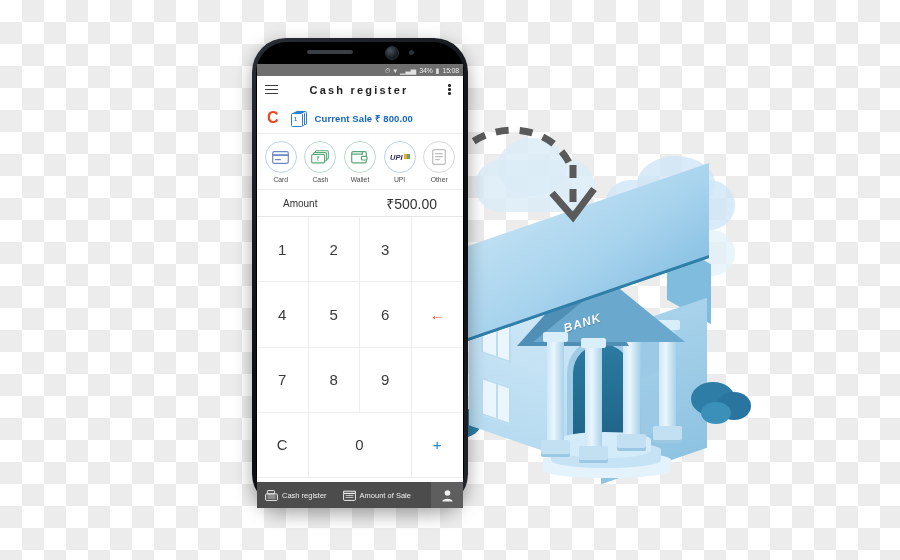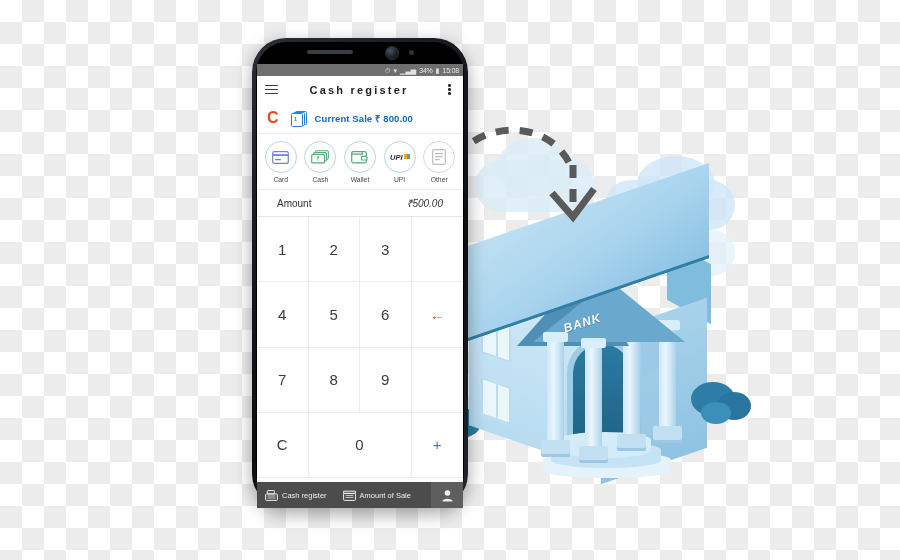--- a/index.html
+++ b/index.html
@@ -234,24 +234,24 @@
     display:flex;align-items:center;justify-content:center;
   }
   .mc-blue{border:1.2px solid #b9d4ea;}
   .mc-green{border:1.2px solid #b7dcc9;}
   .mc-grey{border:1.2px solid #d8d8d8;}
   .method-label{font-size:6.8px;color:#4a4a4a;}
 
   
   .amount-row{
     height:26px;display:flex;align-items:center;justify-content:space-between;
-    padding:0 20px;border-bottom:1px solid #e6e6e6;background:#fff;
+    padding:0 26px;border-bottom:1px solid #e6e6e6;background:#fff;
   }
   .amount-label{font-size:10px;color:#333;}
-  .amount-value{font-size:10px;color:#333;font-style:italic;}
+  .amount-value{font-size:14px;color:#333;}
 
   
   .keypad{
     display:grid;
     grid-template-columns:1fr 1fr 1fr 1fr;
     grid-template-rows:repeat(4,1fr);
     height:261px;background:#fff;
   }
   .key{
     display:flex;align-items:center;justify-content:center;

